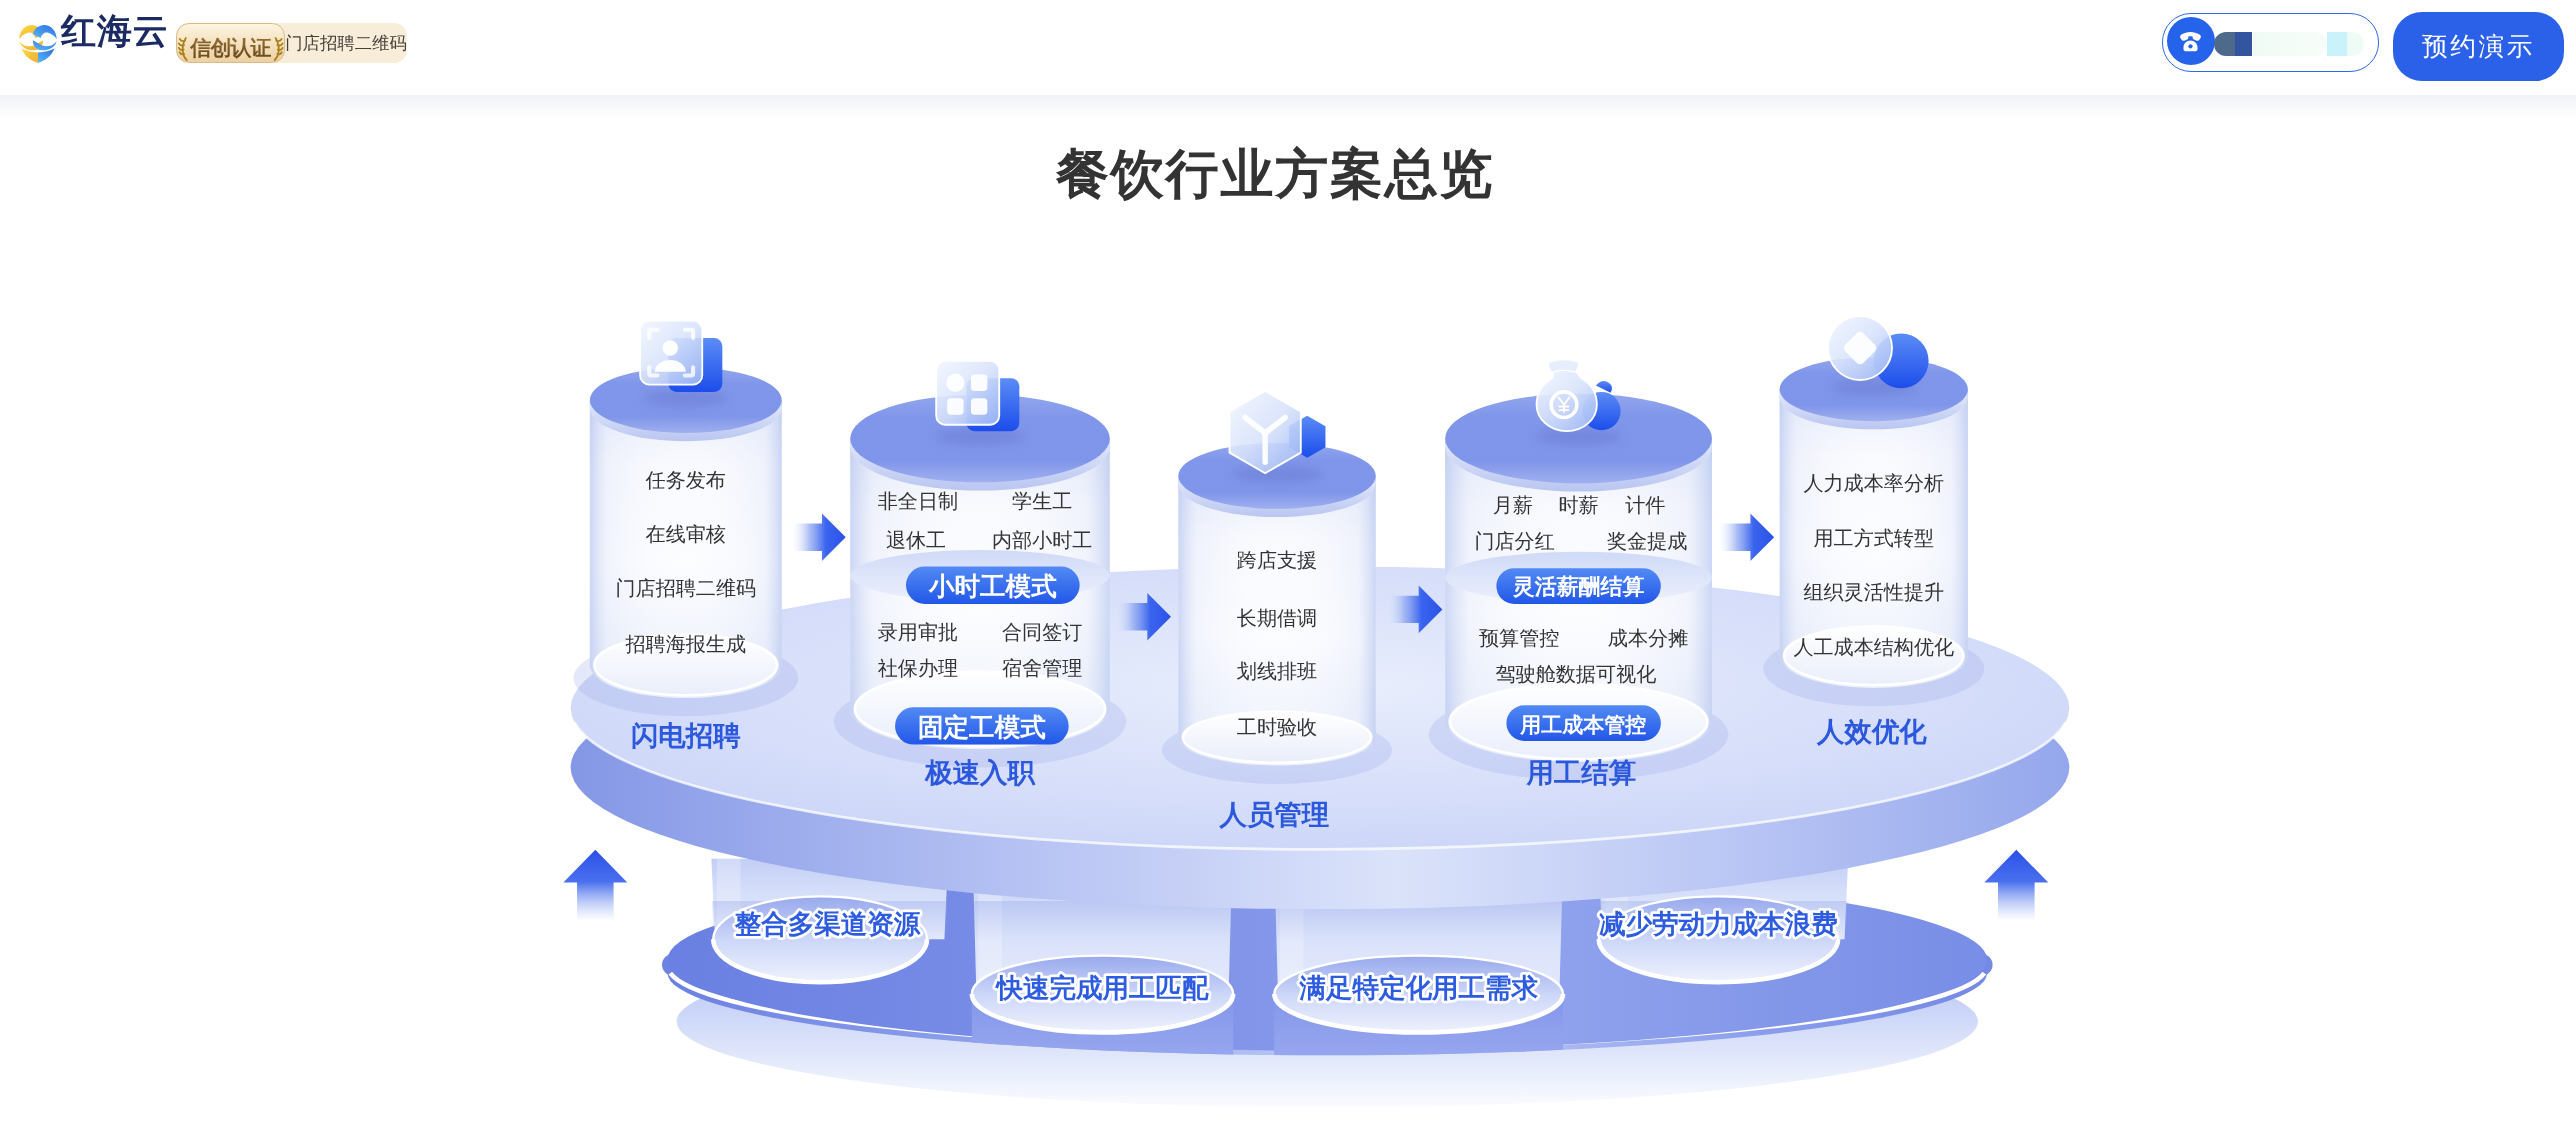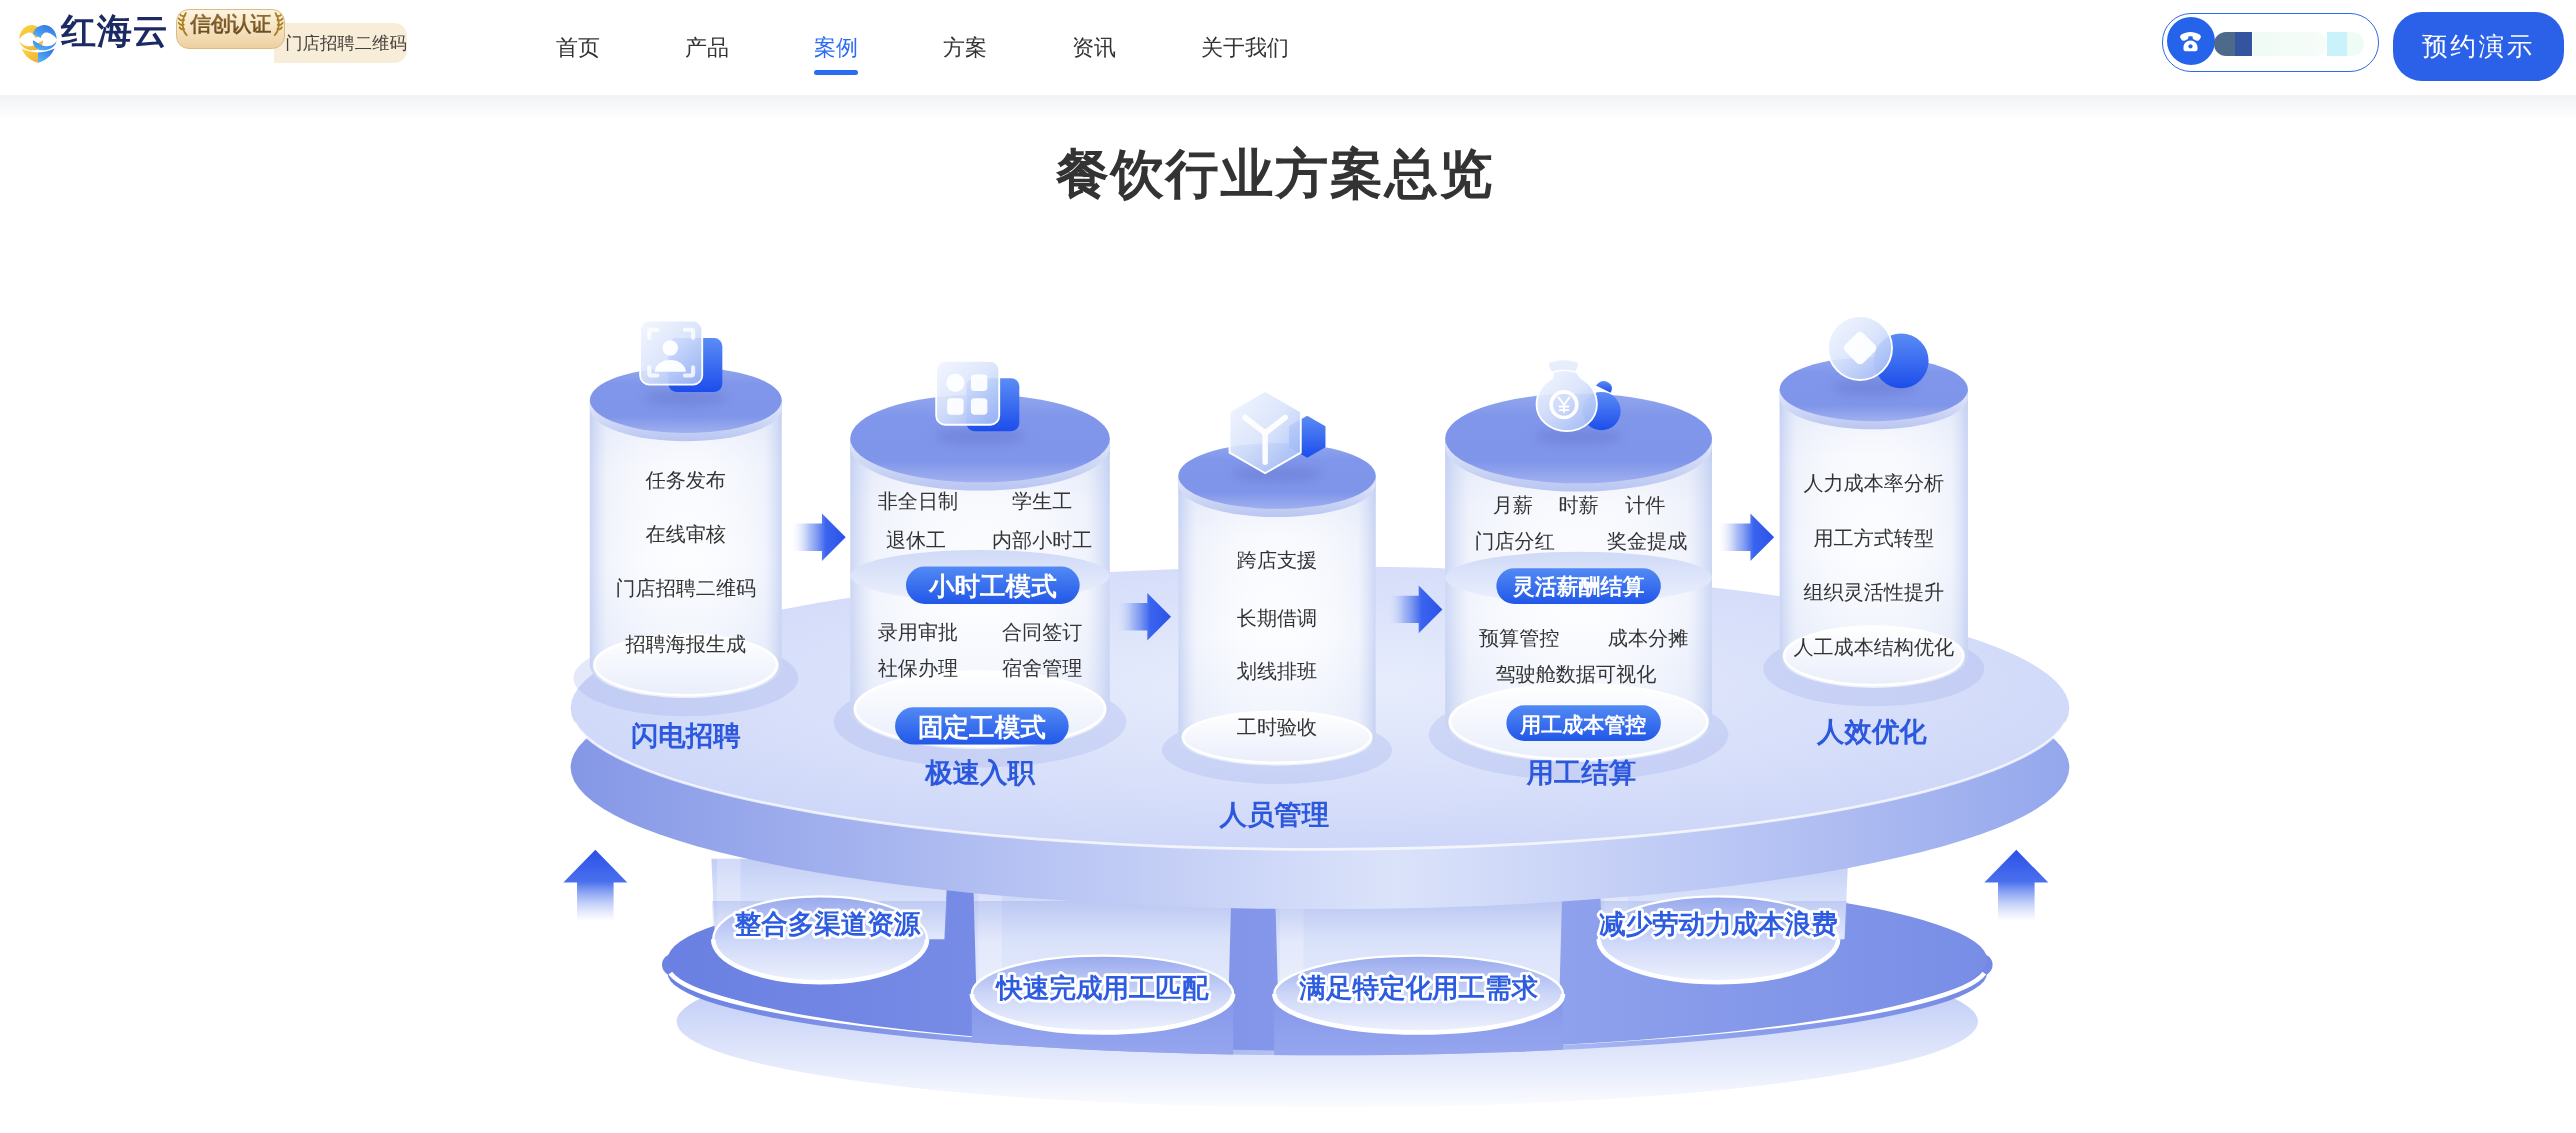--- a/index.html
+++ b/index.html
@@ -1,21 +1,21 @@
 <!DOCTYPE html>
 <html lang="zh" style="font-size:14.6px"><head><meta charset="utf-8"><title>红海云</title>
 <style>
 *{margin:0;padding:0;box-sizing:border-box}
 html,body{width:2576px;height:1134px;overflow:hidden;background:#ffffff;font-family:"Liberation Sans",sans-serif}
 .hdr{position:absolute;left:0;top:0;width:2576px;height:95px;background:#ffffff;z-index:5}
 .hdrshadow{position:absolute;left:0;top:95px;width:2576px;height:24px;background:linear-gradient(#f1f3f6,#ffffff);z-index:4}
 .mark{position:absolute;left:16.5px;top:22px}
 .brand{position:absolute;left:61px;top:8px;font-size:35px;font-weight:bold;color:#1b2a63;letter-spacing:0.9px}
-.badge1{position:absolute;left:176px;top:9px;width:109px;height:40px;border-radius:12.8px;
- background:linear-gradient(#fdf4e1,#edd0a0);border:1.4px solid #dcba83;display:flex;align-items:flex-start;justify-content:center;z-index:2;white-space:nowrap;overflow:hidden}
+.badge1{position:absolute;left:176px;top:23px;width:109px;height:40px;border-radius:12.8px;
+ background:linear-gradient(#fdf4e1,#edd0a0);border:1.4px solid #dcba83;display:flex;align-items:flex-end;justify-content:center;z-index:2;white-space:nowrap;overflow:hidden}
 .b1t{font-size:21px;font-weight:bold;background:linear-gradient(#9c7436,#5f4319);-webkit-background-clip:text;background-clip:text;color:transparent;margin:0 0.9px;letter-spacing:-0.9px}
 .badge2{position:absolute;left:274px;top:23px;width:133px;height:40px;border-radius:0 12.8px 12.8px 0;background:#f8edd9;
  font-size:17.4px;color:#46403b;display:flex;align-items:center;justify-content:center;padding-left:11px}
 .nav{position:absolute;left:556px;top:0;height:95px;display:flex;align-items:center}
 .ni{position:relative;font-size:22px;color:#333;margin-right:85px;white-space:nowrap}
 .ni.active{color:#2b6cf6}
 .ni .ul{position:absolute;left:50%;transform:translateX(-50%);top:37px;width:44px;height:5.5px;border-radius:2.7px;background:#2b6cf6}
 .phonepill{position:absolute;left:2162px;top:12.8px;width:217px;height:59px;border:1.8px solid #2e6ae8;border-radius:29px;background:#fff}
 .pcirc{position:absolute;left:3.7px;top:3.7px;width:48px;height:48px;border-radius:50%;background:#2563eb;display:flex;align-items:center;justify-content:center}
 .cens{position:absolute;top:18.3px;height:24px}
@@ -58,28 +58,20 @@
       <path d="M 9 6 C 6 7 4 6 3 4 M 8 11 C 5 12 3 11 2 9 M 7.5 16 C 5 17 3 16 2 14 M 8 21 C 6 22 4 21 3 19"></path>
     </g>
       </svg>
     <span class="b1t">信创认证</span>
     <svg width="12.8" height="27.4" viewBox="0 0 14 30" style="transform:scaleX(-1)">
         <g stroke="#a9801e" stroke-width="2" fill="none" stroke-linecap="round">
       <path d="M 10 3 C 7 8 6 13 6.5 18 C 7 22 9 26 11 28"></path>
       <path d="M 9 6 C 6 7 4 6 3 4 M 8 11 C 5 12 3 11 2 9 M 7.5 16 C 5 17 3 16 2 14 M 8 21 C 6 22 4 21 3 19"></path>
     </g>
       </svg>
-  </div>
-  <div class="nav">
-    <span class="ni">首页</span>
-      <span class="ni">产品</span>
-      <span class="ni active">案例<i class="ul"></i></span>
-      <span class="ni">方案</span>
-      <span class="ni">资讯</span>
-      <span class="ni">关于我们</span>
   </div>
   <div class="phonepill">
     <div class="pcirc">
       <svg width="29" height="29" viewBox="0 0 24 24" fill="#ffffff">
         <path d="M4.5 6.2 C 8.8 3.4 15.2 3.4 19.5 6.2 C 20.6 6.9 20.9 8.2 20.3 9.2 L 19.4 10.6 C 18.9 11.4 17.9 11.7 17 11.3 L 14.9 10.4 C 14.2 10.1 13.8 9.4 13.8 8.7 L 13.8 7.9 C 12.6 7.6 11.4 7.6 10.2 7.9 L 10.2 8.7 C 10.2 9.4 9.8 10.1 9.1 10.4 L 7 11.3 C 6.1 11.7 5.1 11.4 4.6 10.6 L 3.7 9.2 C 3.1 8.2 3.4 6.9 4.5 6.2 Z"></path>
         <path d="M12 11.2 C 8.8 11.2 6.2 13.8 6.2 17 L 6.2 18.4 C 6.2 19.3 6.9 20 7.8 20 L 16.2 20 C 17.1 20 17.8 19.3 17.8 18.4 L 17.8 17 C 17.8 13.8 15.2 11.2 12 11.2 Z M 12 17.8 C 11 17.8 10.2 17 10.2 16 C 10.2 15 11 14.2 12 14.2 C 13 14.2 13.8 15 13.8 16 C 13.8 17 13 17.8 12 17.8 Z"></path>
       </svg>
     </div>
     <div class="cens c1"></div>
       <div class="cens c2"></div>

